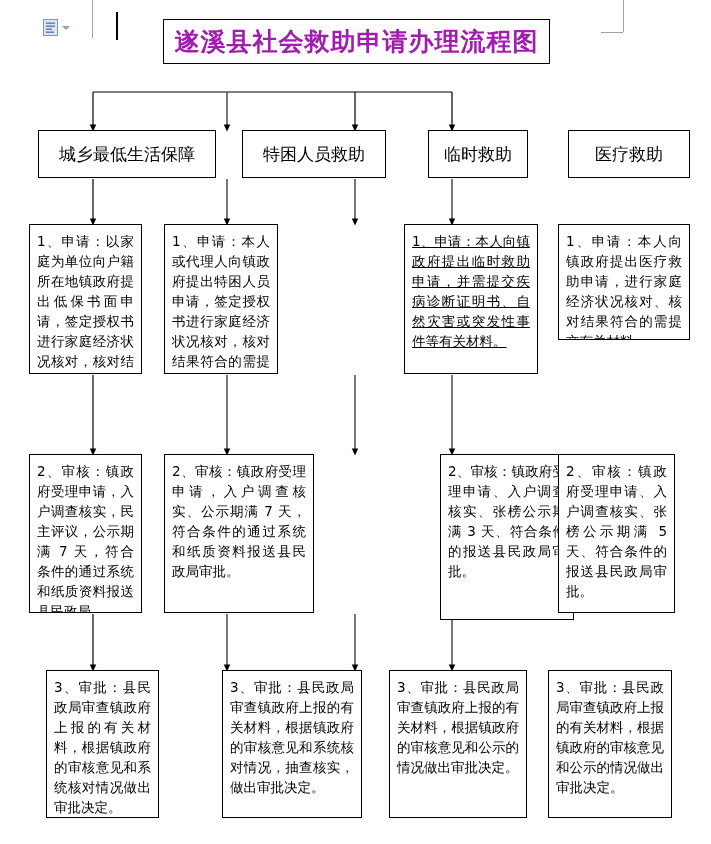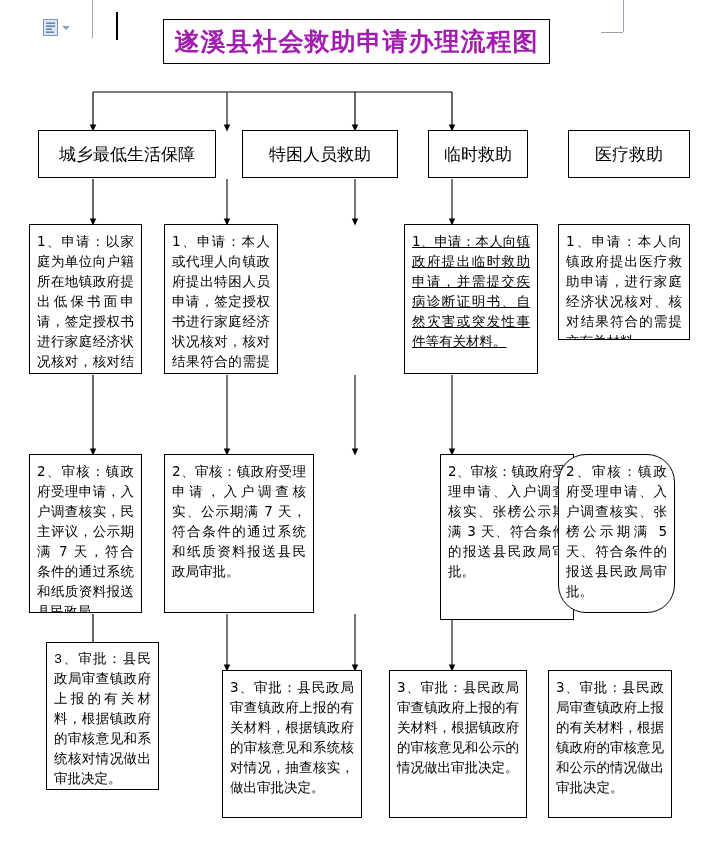--- a/index.html
+++ b/index.html
@@ -158,36 +158,36 @@
       <path d="M227,614 L227,668" stroke="#555" stroke-width="1.6" fill="none" marker-end="url(#arrowhead)"></path>
       <path d="M355,614 L355,668" stroke="#555" stroke-width="1.6" fill="none" marker-end="url(#arrowhead)"></path>
       <path d="M452,614 L452,668" stroke="#555" stroke-width="1.6" fill="none" marker-end="url(#arrowhead)"></path>
     </g>
   </svg>
 </div>
 
 <div class="cat-box" style="left:38px;  top:130px; width:178px; height:48px;text-align:center;">
   <span>城乡最低生活保障</span>
 </div>
-<div class="cat-box" style="left:242px; top:130px; width:156px; height:48px;">
+<div class="cat-box" style="left:242px; top:130px; width:144px; height:48px;">
   <span>特困人员救助</span>
 </div>
 <div class="cat-box" style="left:428px; top:130px; width:100px; height:48px;">
   <span>临时救助</span>
 </div>
 <div class="cat-box" style="left:568px; top:130px; width:122px; height:48px;">
   <span>医疗救助</span>
 </div>
 
 <div class="step-box" style="left:29px;  top:224px; width:113px; height:150px;">1、申请：以家庭为单位向户籍所在地镇政府提出低保书面申请，签定授权书进行家庭经济状况核对，核对结果符合的需提交有关材料。</div>
 <div class="step-box" style="left:164px; top:224px; width:114px; height:150px;">1、申请：本人或代理人向镇政府提出特困人员申请，签定授权书进行家庭经济状况核对，核对结果符合的需提交有关材料。</div>
 <div class="step-box" style="left:404px; top:224px; width:134px; height:150px;text-decoration:underline;">1、申请：本人向镇政府提出临时救助申请，并需提交疾病诊断证明书、自然灾害或突发性事件等有关材料。</div>
 <div class="step-box" style="left:558px; top:224px; width:132px; height:116px;">1、申请：本人向镇政府提出医疗救助申请，进行家庭经济状况核对、核对结果符合的需提交有关材料。</div>
 
 <div class="step-box" style="left:29px;  top:454px; width:113px; height:159px;">2、审核：镇政府受理申请，入户调查核实，民主评议，公示期满 7 天，符合条件的通过系统和纸质资料报送县民政局</div>
 <div class="step-box" style="left:164px; top:454px; width:150px; height:159px;">2、审核：镇政府受理申请，入户调查核实、公示期满 7 天，符合条件的通过系统和纸质资料报送县民政局审批。</div>
 <div class="step-box" style="left:404px; top:454px; width:134px; height:166px;margin-left:36px;">2、审核：镇政府受理申请、入户调查核实、张榜公示期满 3 天、符合条件的报送县民政局审批。</div>
-<div class="step-box" style="left:558px; top:454px; width:117px; height:159px;border-radius:28px;">2、审核：镇政府受理申请、入户调查核实、张榜公示期满 5 天、符合条件的报送县民政局审批。</div>
+<div class="step-box" style="left:558px; top:454px; width:117px; height:159px;">2、审核：镇政府受理申请、入户调查核实、张榜公示期满 5 天、符合条件的报送县民政局审批。</div>
 
-<div class="step-box" style="left:46px;  top:642px; width:113px; height:148px;font-family:Liberation Mono, monospace;">3、审批：县民政局审查镇政府上报的有关材料，根据镇政府的审核意见和系统核对情况做出审批决定。</div>
+<div class="step-box" style="left:46px;  top:670px; width:113px; height:148px;">3、审批：县民政局审查镇政府上报的有关材料，根据镇政府的审核意见和系统核对情况做出审批决定。</div>
 <div class="step-box" style="left:222px; top:670px; width:140px; height:148px;">3、审批：县民政局审查镇政府上报的有关材料，根据镇政府的审核意见和系统核对情况，抽查核实，做出审批决定。</div>
 <div class="step-box" style="left:389px; top:670px; width:138px; height:148px;">3、审批：县民政局审查镇政府上报的有关材料，根据镇政府的审核意见和公示的情况做出审批决定。</div>
 <div class="step-box" style="left:548px; top:670px; width:124px; height:148px;">3、审批：县民政局审查镇政府上报的有关材料，根据镇政府的审核意见和公示的情况做出审批决定。</div>
 
 </body></html>

